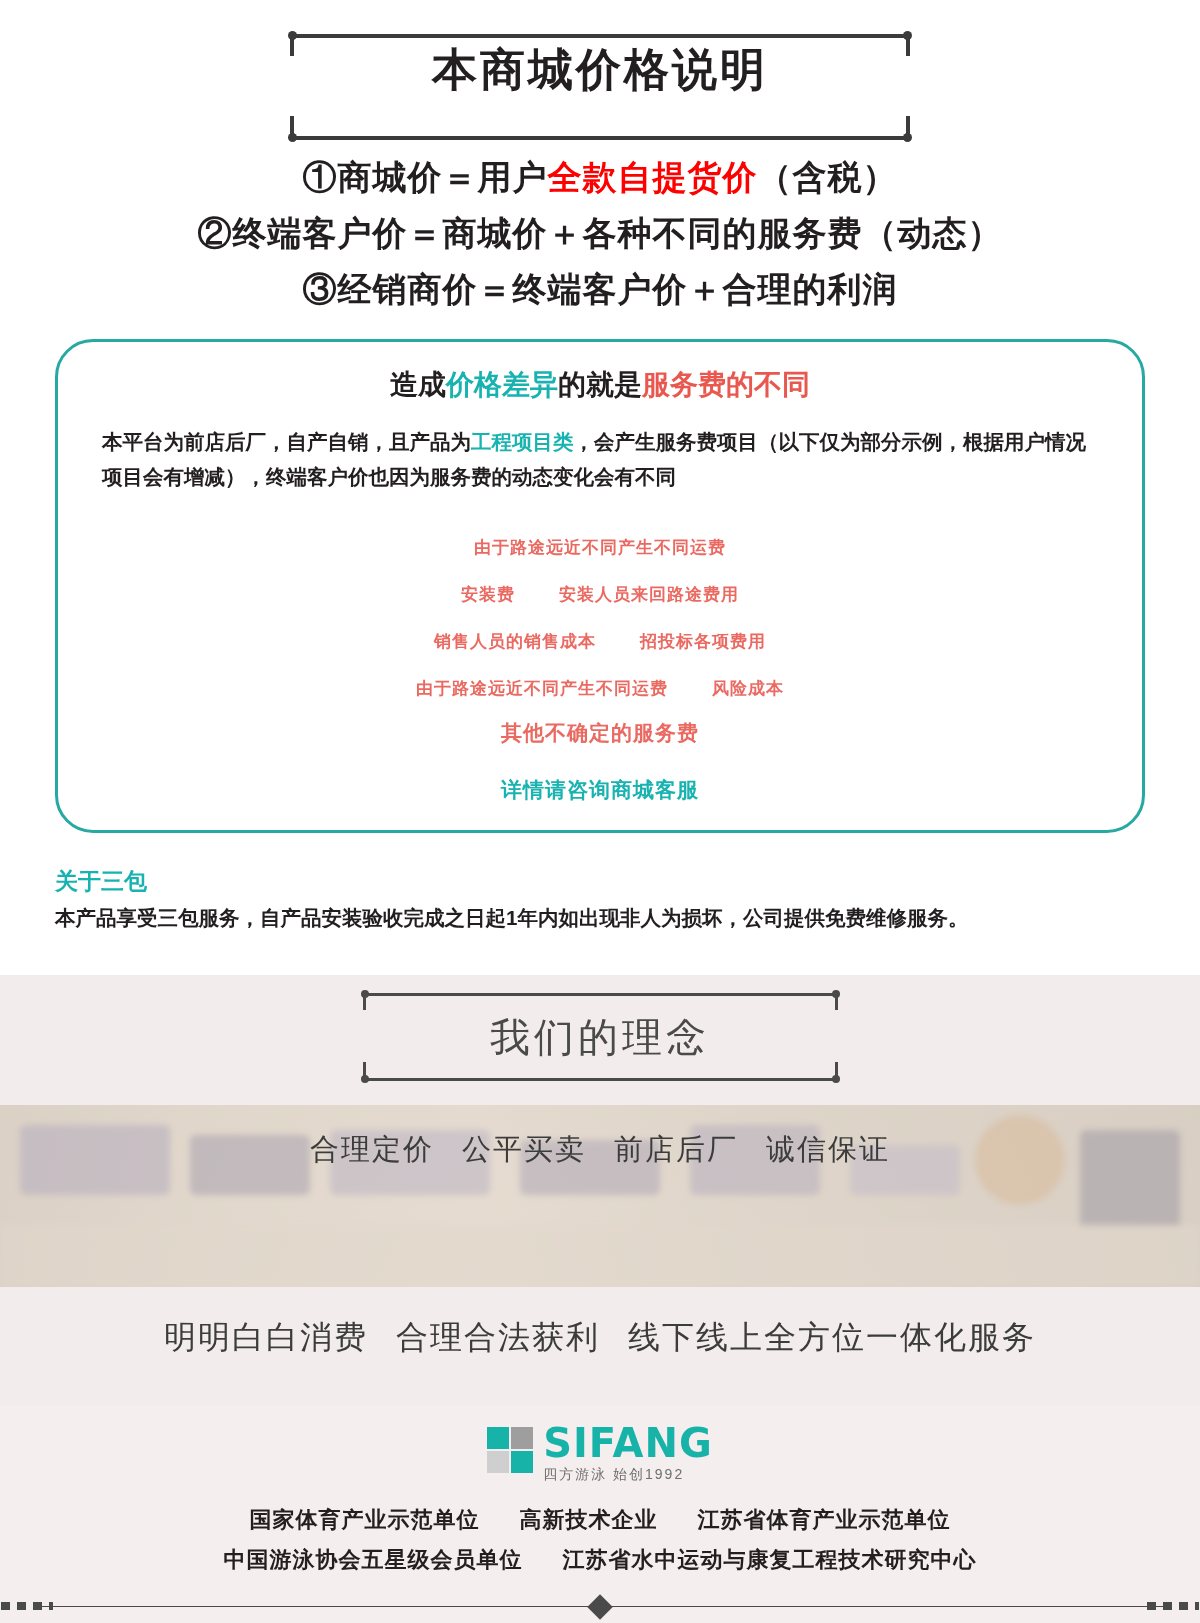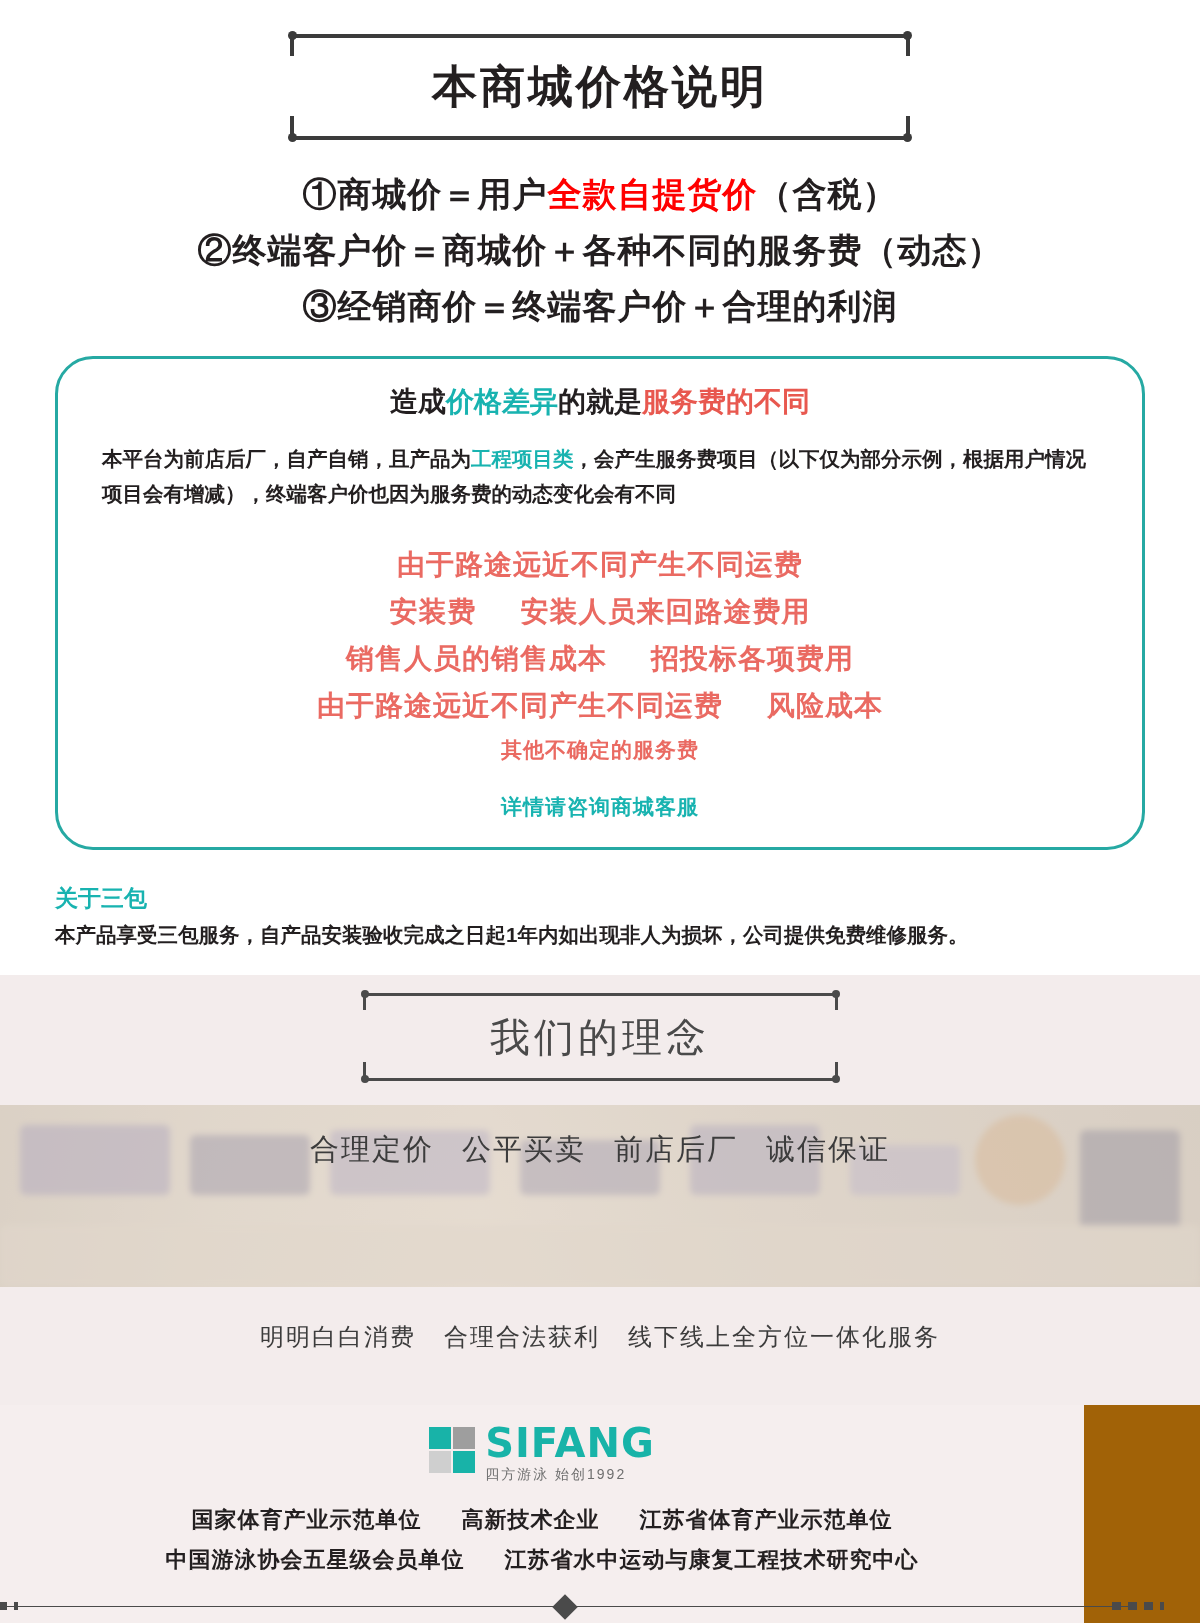--- a/index.html
+++ b/index.html
@@ -23,21 +23,21 @@
     height: 975px;
     background: #ffffff;
     box-sizing: border-box;
   }
 
   
   .bracket-title {
     position: relative;
     margin: 0 auto;
     width: 620px;
-    padding-top: 34px;
+    padding-top: 17px;
   }
   .bracket-title .bt-line {
     position: absolute;
     left: 0;
     width: 620px;
     height: 4px;
     background: #3b3b3b;
   }
   .bracket-title .bt-line.top { top: 34px; }
   .bracket-title .bt-line.bottom { top: 136px; }
@@ -115,21 +115,21 @@
     text-align: left;
     padding: 0 16px;
   }
   .fee-desc .teal { color: #18b3b0; }
 
   .fee-items {
     margin-top: 30px;
     text-align: center;
   }
   .fee-row {
-    font-size: 28px;
+    font-size: 17px;
     font-weight: bold;
     line-height: 47px;
     color: #ea6a62;
     letter-spacing: 1px;
   }
   .fee-row .gap { display: inline-block; width: 44px; }
   .fee-row.small { font-size: 21px; line-height: 42px; }
 
   .fee-contact {
     margin-top: 22px;
@@ -257,31 +257,31 @@
   }
   .photo-band .ph-text .sp { display: inline-block; width: 28px; }
 
   .concept-line2 {
     position: relative;
     height: 118px;
     background: #f3ecec;
   }
   .concept-line2 .l2 {
     text-align: center;
-    font-size: 24px;
+    font-size: 32px;
     color: #3c3c3c;
     letter-spacing: 2px;
     line-height: 100px;
   }
   .concept-line2 .sp { display: inline-block; width: 28px; }
 
   
   .brand-area {
     position: relative;
-    width: 1084px;
+    width: 1200px;
     background: #f5eeee;
     padding-top: 18px;
     height: 218px;
     box-sizing: border-box;
   }
   .logo-wrap {
     display: flex;
     justify-content: center;
     align-items: flex-start;
     gap: 10px;

